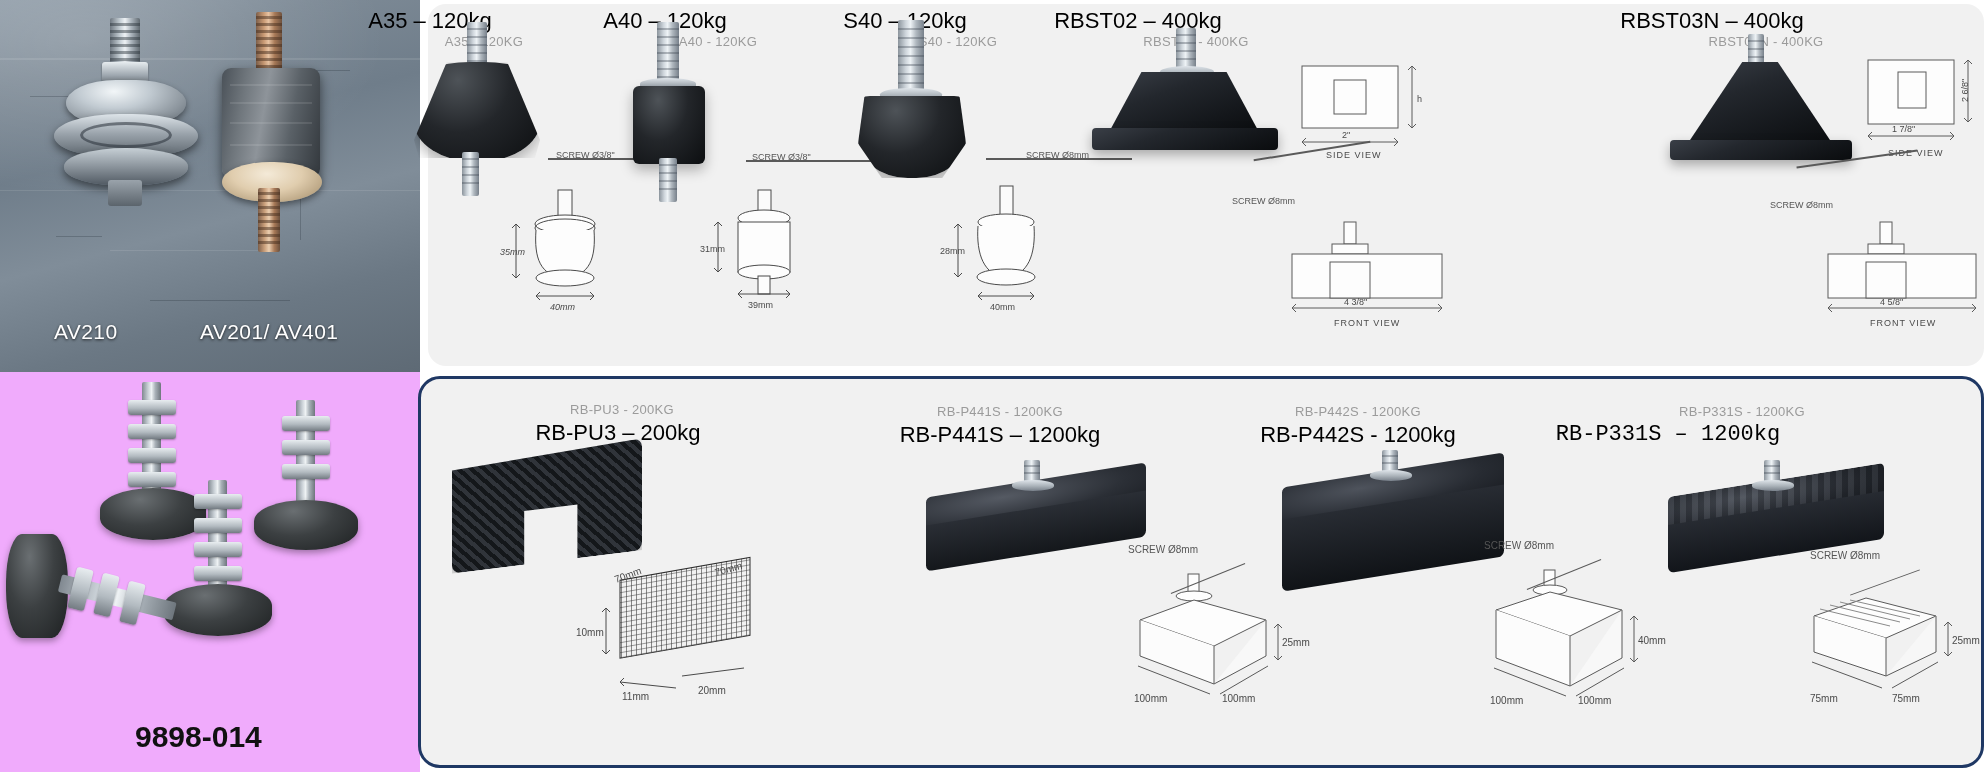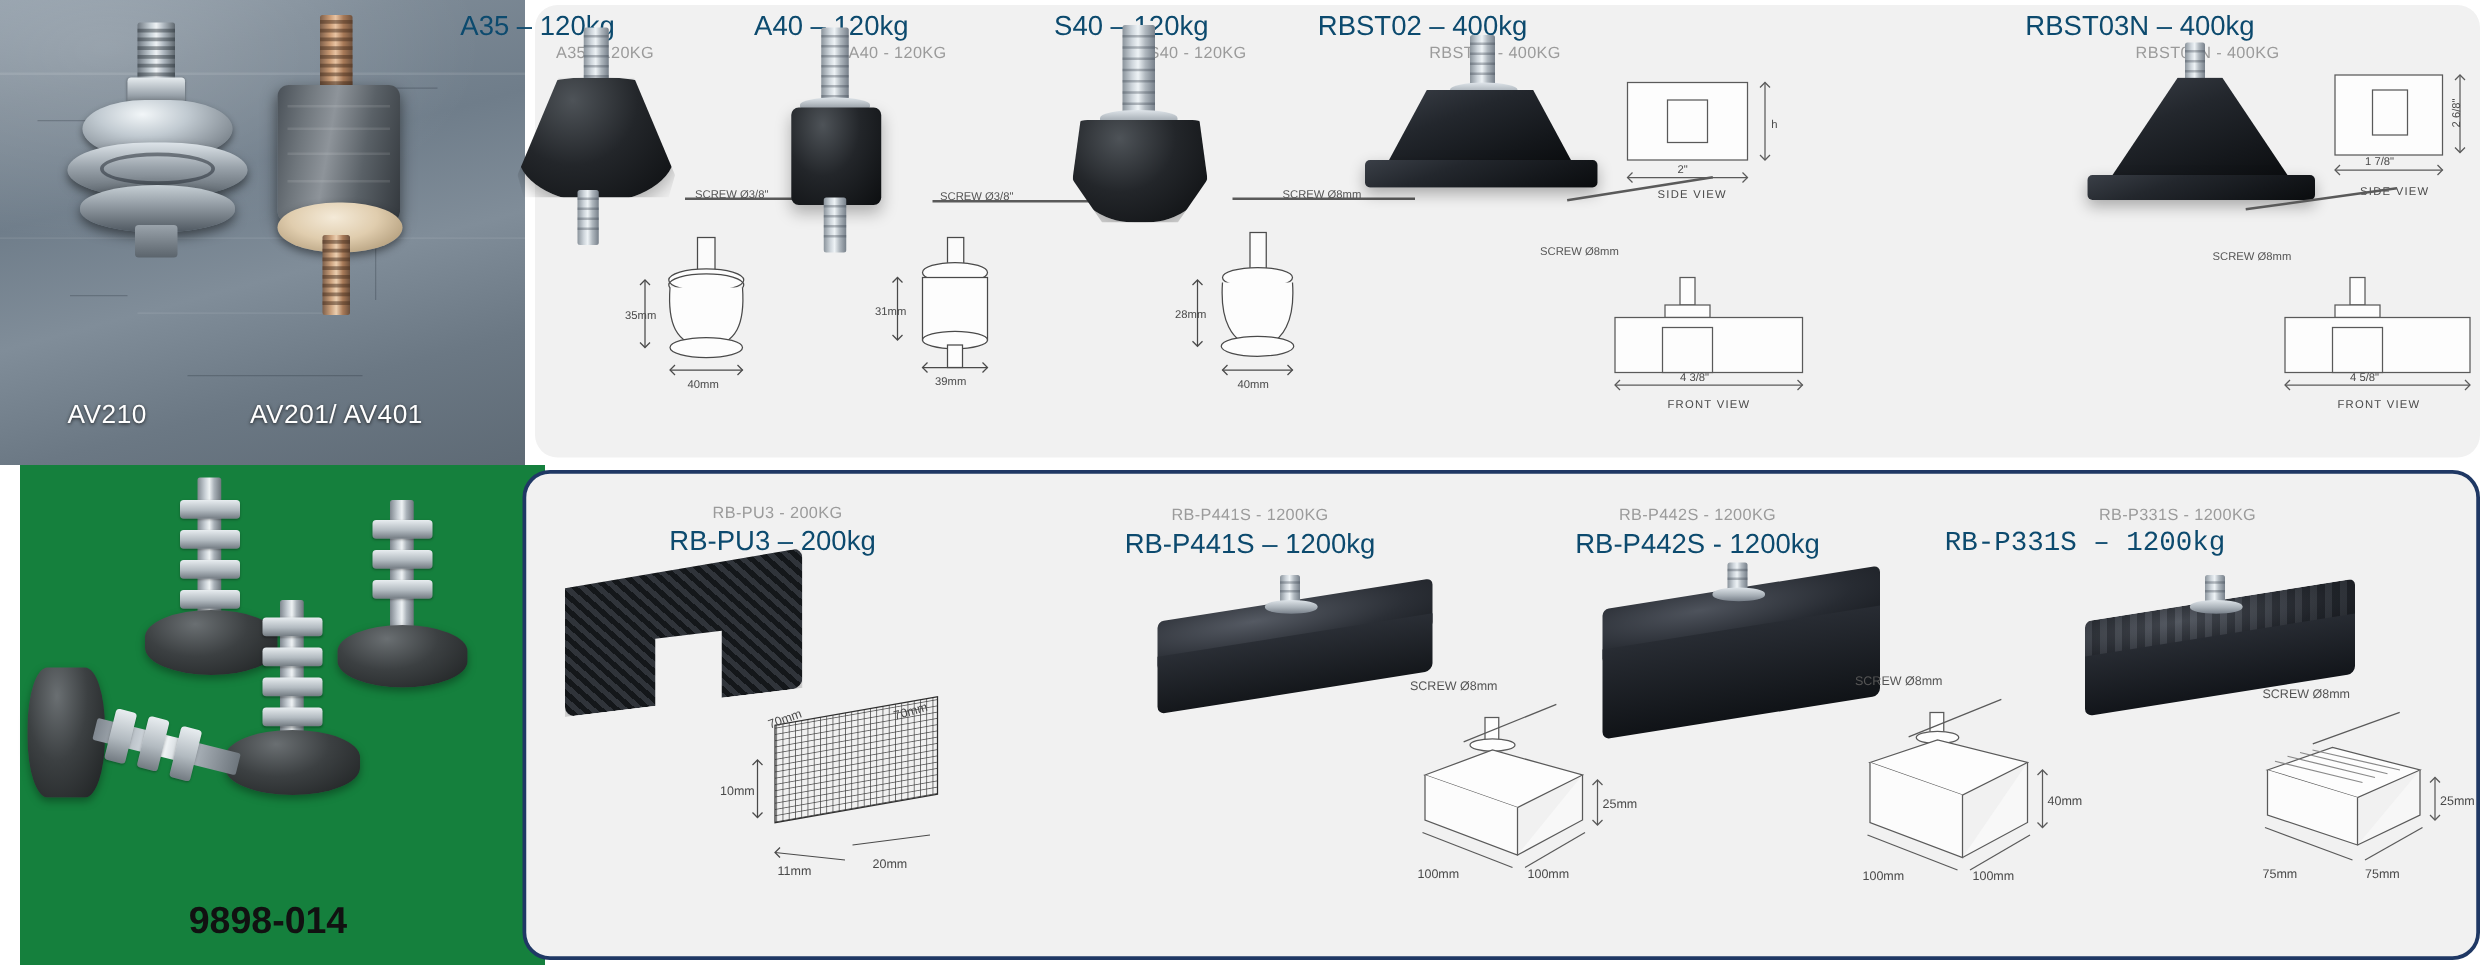--- a/index.html
+++ b/index.html
@@ -65,21 +65,21 @@
   .m401-body .h { position:absolute; left:8%; width:84%; height:2px; background:rgba(255,255,255,.10); }
   .m401-wash { position:absolute; left:22px; top:150px; width:100px; height:40px;
     background:radial-gradient(ellipse at 45% 30%, #f4ead8 0%, #e0cdae 45%, #bda887 75%, #8f7d5f 100%);
     border-radius:50%/52%; box-shadow:0 3px 7px rgba(0,0,0,.45); }
   .m401-stud { position:absolute; left:58px; top:176px; width:22px; height:64px;
     background:linear-gradient(90deg,#7d5f4a,#caa07c 30%,#eccfb0 50%,#a87a58 74%,#6a4f3c);
     border-radius:2px; }
   .m401-stud .t { position:absolute; left:0; width:100%; height:3px; background:rgba(70,45,30,.5); }
 
   
-  #photo-feet { position:absolute; left:16px; top:372px; width:420px; height:400px; background:#15803d; }
+  #photo-feet { position:absolute; left:0; top:372px; width:420px; height:400px; background:#f0abfc; }
   .foot { position:absolute; }
   .foot .pad {
     background: radial-gradient(ellipse at 38% 22%, #6a6f72 0%, #3c4042 45%, #1d2021 100%);
     border-radius: 50% / 42%;
     box-shadow: 0 3px 7px rgba(0,0,0,.35);
     position:absolute;
   }
   .foot .stem { position:absolute;
     background:linear-gradient(90deg,#808890,#c9d0d6 32%,#eef2f4 50%,#a9b1b8 70%,#6e767d);
     border-radius:2px; }
@@ -93,21 +93,21 @@
     background:#f1f1f1; border-radius:18px;
   }
   #panel-bottom {
     position:absolute; left:418px; top:376px; width:1566px; height:392px;
     background:#f1f1f1; border:3px solid #1f3864; border-radius:22px;
   }
 
   .prod { position:absolute; }
   .prod-title {
     position:absolute; text-align:center; white-space:nowrap;
-    font-size:22px; color:#0c4a6e; font-family:"Liberation Sans", sans-serif;
+    font-size:22px; color:#000000; font-family:"Liberation Sans", sans-serif;
     transform: translateX(-50%);
   }
   .prod-ghost {
     position:absolute; text-align:center; white-space:nowrap;
     font-size:13px; color:#9b9b9b; font-family:"Liberation Sans", sans-serif;
     transform: translateX(-50%); letter-spacing:.3px;
   }
 
   
   .rub { position:absolute; }
@@ -259,21 +259,21 @@
     <div class="rub rub-cone" style="left:414px; top:62px; width:126px; height:100px;
          border-radius:44% 44% 50% 50% / 22% 22% 40% 40%; box-shadow:0 6px 14px rgba(0,0,0,.28);
          clip-path: polygon(26% 0%, 74% 0%, 100% 78%, 96% 96%, 4% 96%, 0% 78%);"></div>
     <div class="bolt" style="left:462px; top:152px; width:17px; height:44px;">
       <div class="rib" style="top:6px"></div>
         <div class="rib" style="top:14px"></div>
       <div class="rib" style="top:22px"></div>
         <div class="rib" style="top:30px"></div>
     </div>
 
-    <div class="draw" style="left:500px; top:180px;">
+    <div class="draw" style="left:500px; top:180px;font-style:italic;">
       <svg width="160" height="140" viewBox="0 0 160 140">
         <g fill="none" stroke="#4a4a4a" stroke-width="1">
           <rect x="58" y="10" width="14" height="26" fill="#fbfbfb"></rect>
           <ellipse cx="65" cy="44" rx="30" ry="9" fill="#fdfdfd"></ellipse>
           <ellipse cx="65" cy="48" rx="30" ry="9" fill="none"></ellipse>
           <path d="M36 50 C34 78 40 96 65 98 C90 96 96 78 94 50" fill="#fdfdfd"></path>
           <ellipse cx="65" cy="98" rx="29" ry="8" fill="#fdfdfd"></ellipse>
 
           <path d="M16 44 L16 98" stroke-width="1"></path>
           <path d="M12 48 L16 44 L20 48"></path>

